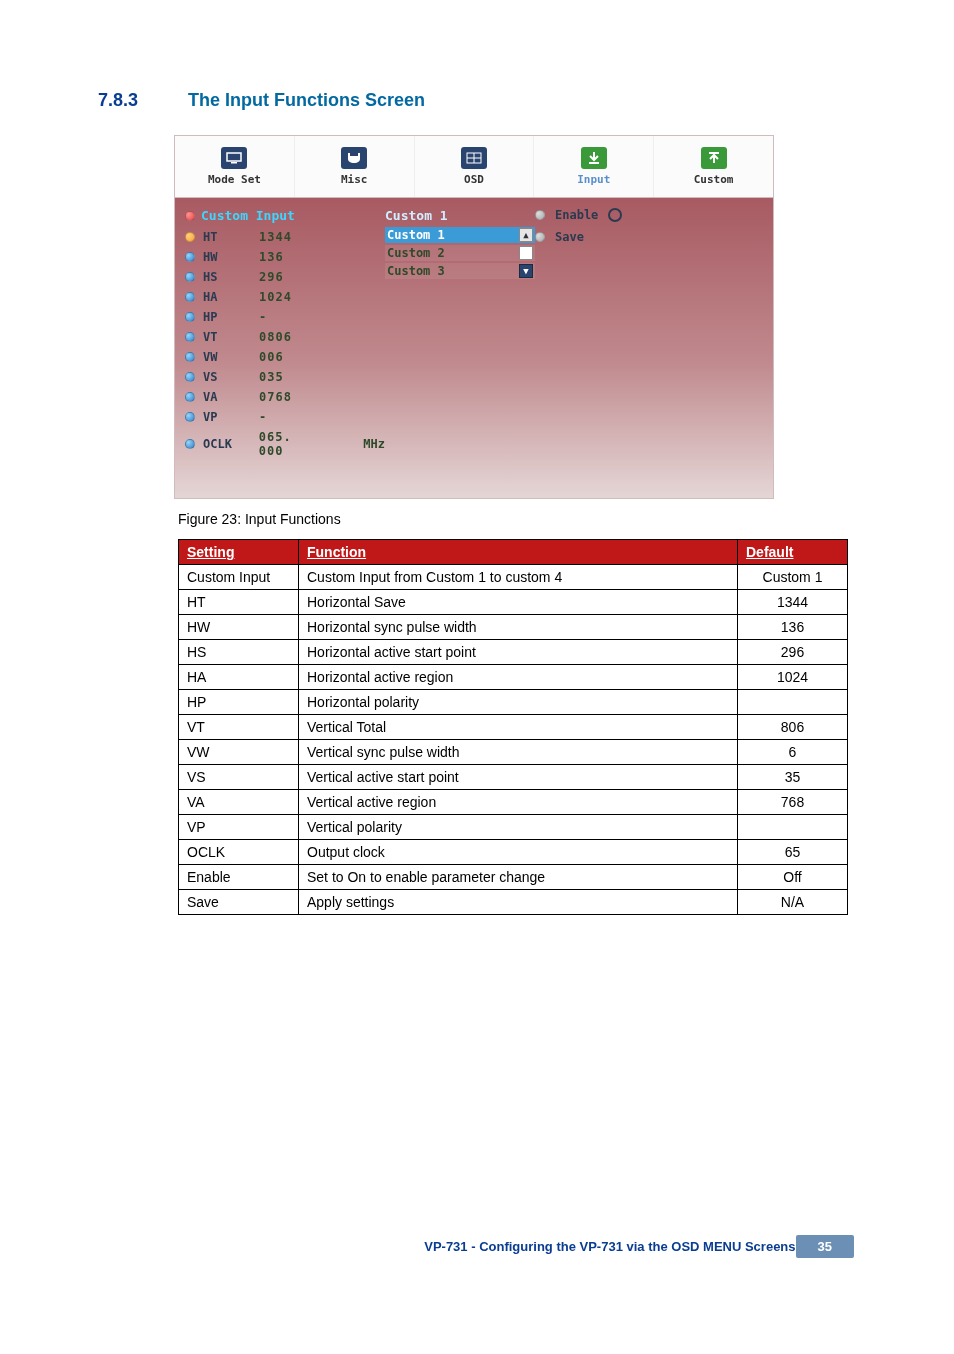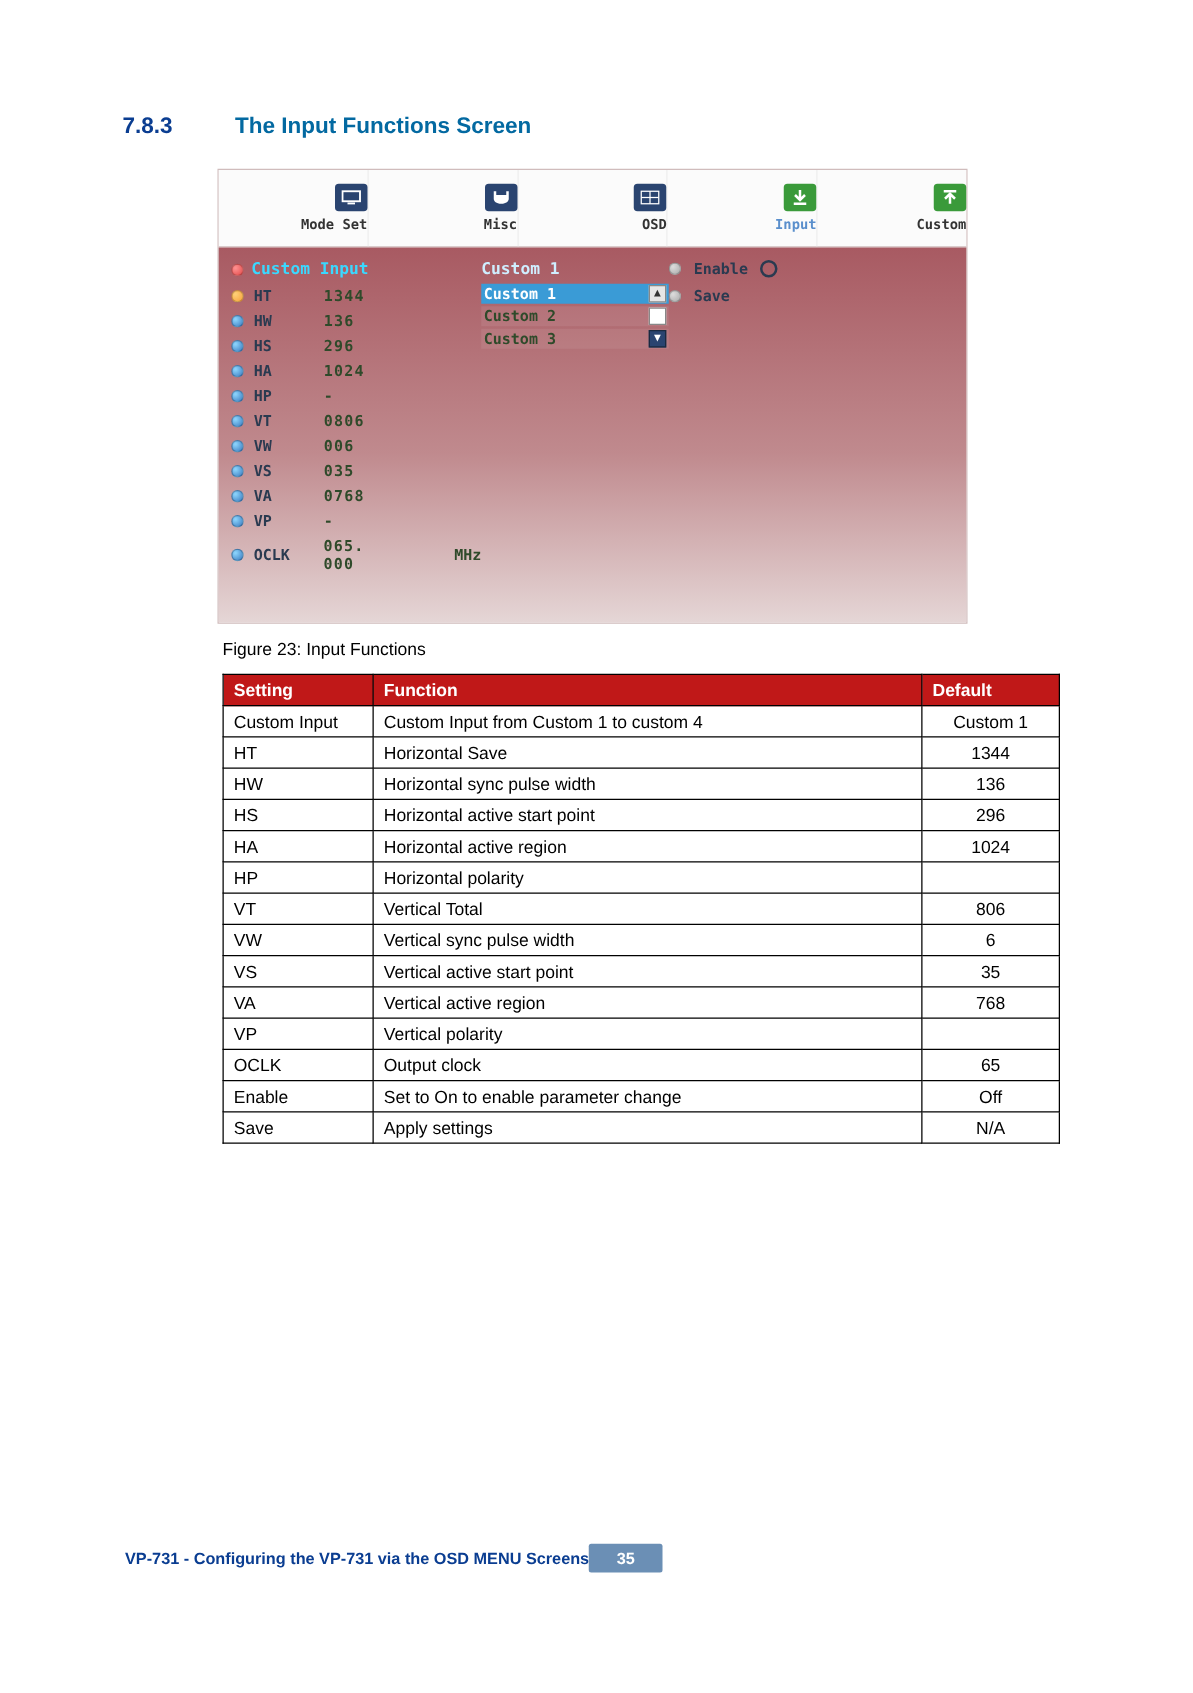--- a/index.html
+++ b/index.html
@@ -41,21 +41,21 @@
   .osd-tabs {
     display: flex;
     height: 62px;
     background: #fbfbfb;
     border-bottom: 1px solid #d0bcbc;
   }
   .osd-tab {
     flex: 1;
     display: flex;
     flex-direction: column;
-    align-items: flex-end;
+    align-items: center;
     justify-content: center;
     gap: 4px;
     border-right: 1px solid #eee;
     font-size: 11px;
     font-weight: bold;
     color: #333;
   }
   .osd-tab:last-child { border-right: none; }
   .osd-tab.active .tab-label { color: #5a8fcc; }
   .tab-icon {
@@ -118,26 +118,26 @@
     border:2px solid #2a3a50; background:transparent;
   }
   .unit { color:#2f4a2a; font-weight:bold; margin-left:2px;padding-left:29px; }
 
   
   .caption { margin: 12px 0 12px 80px; font-size: 14px; }
 
   
   .tbl { margin-left: 80px; width: 670px; border-collapse: collapse; font-size: 14px; }
   .tbl th, .tbl td { border: 1px solid #000; padding: 4px 8px; text-align:left; vertical-align: top; }
-  .tbl th { background: #c01818; color: #fff; font-weight: bold; }
+  .tbl th { background: #c01818; color: #fff; font-weight: bold; text-decoration: underline; }
   .tbl td.def { text-align:center; }
   .tbl .col-setting { width: 120px; }
   .tbl .col-default { width: 110px; }
 
-  .footer { position: relative; margin-top: 260px; padding: 0 100px 30px 100px; display:flex; justify-content:flex-start; align-items:center; }
+  .footer { position: relative; margin-top: 260px; padding: 0 100px 30px 100px; display:flex; justify-content:flex-end; align-items:center; }
   .footer-text { color:#0a3d91; font-size:13px; font-weight:bold; }
   .page-num { background:#6b8fb5; color:#fff; font-size:13px; font-weight:bold; padding: 4px 22px; border-radius:2px; }
 </style>
 </head>
 <body>
 
 <div class="page">
 
   <div class="section-header">
     <span class="sec-num">7.8.3</span>

